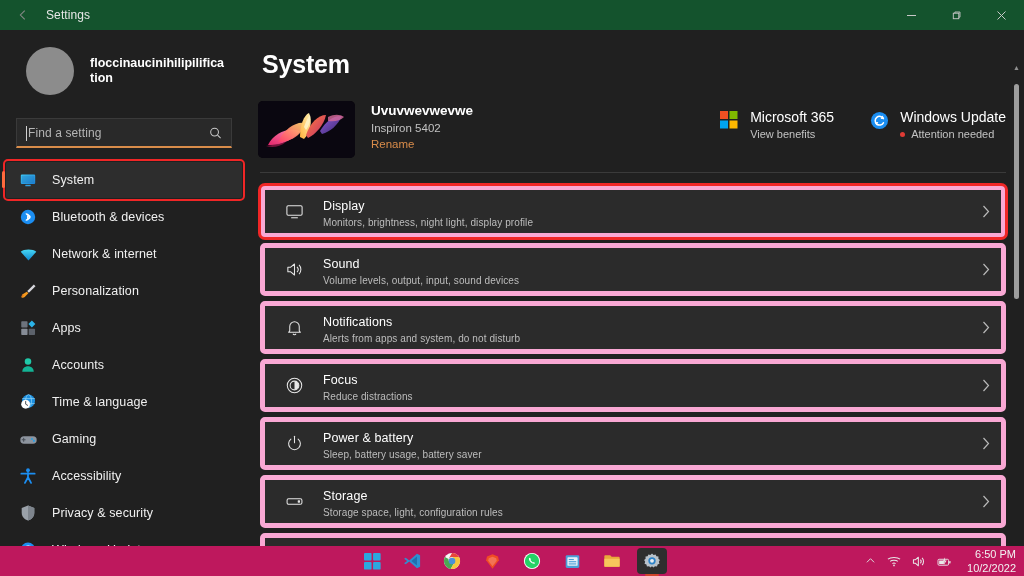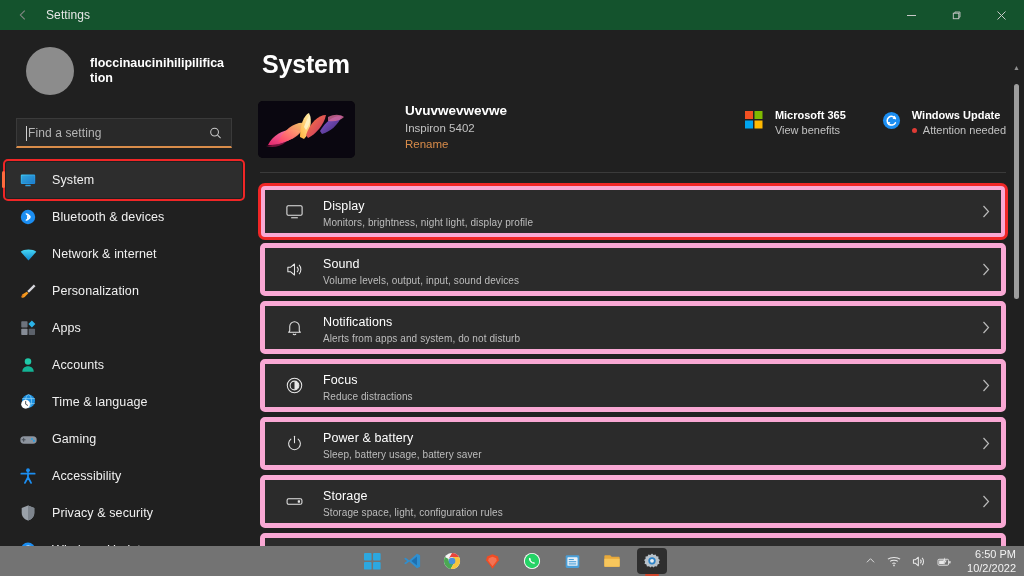--- a/index.html
+++ b/index.html
@@ -85,39 +85,39 @@
   .main {
     position:absolute; left:248px; top:30px; width:776px; height:516px;
     background:#202020; overflow:hidden;
   }
   .page-title {
     font-size:25px; font-weight:700; color:#ffffff;
     margin:20px 0 0 14px; letter-spacing:-.2px;
   }
 
   .device-row {
-    display:flex; align-items:flex-start; margin:22px 0 0 10px; position:relative;gap:34px;
+    display:flex; align-items:flex-start; margin:22px 0 0 10px; position:relative;
   }
   .device-thumb {
     width:97px; height:57px; border-radius:5px; flex:none;
     background:#09060c; overflow:hidden; position:relative;
   }
   .device-info { margin-left:16px; padding-top:2px; }
   .device-name { font-size:13.5px; font-weight:700; color:#ffffff; }
   .device-model { font-size:11.5px; color:#c2c2c2; margin-top:4px; }
   .device-rename { font-size:11.5px; color:#d98c4a; margin-top:4px; display:inline-block; }
 
   .status-group {
     position:absolute; right:18px; top:8px; display:flex; align-items:flex-start;
   }
   .status-item { display:flex; align-items:flex-start; }
   .status-item + .status-item { margin-left:36px; }
   .status-icon { width:20px; height:20px; flex:none; margin-top:2px; }
   .status-text { margin-left:10px; }
-  .status-title { font-size:11px; font-weight:700; color:#ffffff; }
+  .status-title { font-size:14px; font-weight:400; color:#ffffff; }
   .status-sub { font-size:11px; color:#c2c2c2; margin-top:3px; display:flex; align-items:center; }
   .attn-dot {
     width:5px; height:5px; border-radius:50%; background:#e03b35;
     display:inline-block; margin-right:6px; flex:none;
   }
   .divider {
     height:1px; background:#3a3a3a; margin:14px 18px 0 12px;
   }
 
   .cards { margin:12px 18px 0 12px; }
@@ -147,21 +147,21 @@
   .sb-arrow { color:#8f8f8f; font-size:7px; line-height:7px; height:10px; }
   .sb-track { flex:1; width:11px; position:relative; }
   .sb-thumb {
     position:absolute; top:10px; left:3px; width:5px; height:215px;
     background:#9d9d9d; border-radius:3px;
   }
 
   
   .taskbar {
     position:absolute; left:0; bottom:0; width:1024px; height:30px;
-    background:#737373; display:flex; align-items:center; justify-content:center;
+    background:#be185d; display:flex; align-items:center; justify-content:center;
   }
   .tb-icons { display:flex; align-items:center; gap:10px; }
   .tb-item {
     position:relative; width:30px; height:26px;
     display:flex; align-items:center; justify-content:center; border-radius:4px;
   }
   .tb-item.active { background:#2e2e2e; }
   .tb-item.active::after {
     content:""; position:absolute; bottom:-2px; left:50%; transform:translateX(-50%);
     width:14px; height:2px; border-radius:2px; background:#d0452b;

